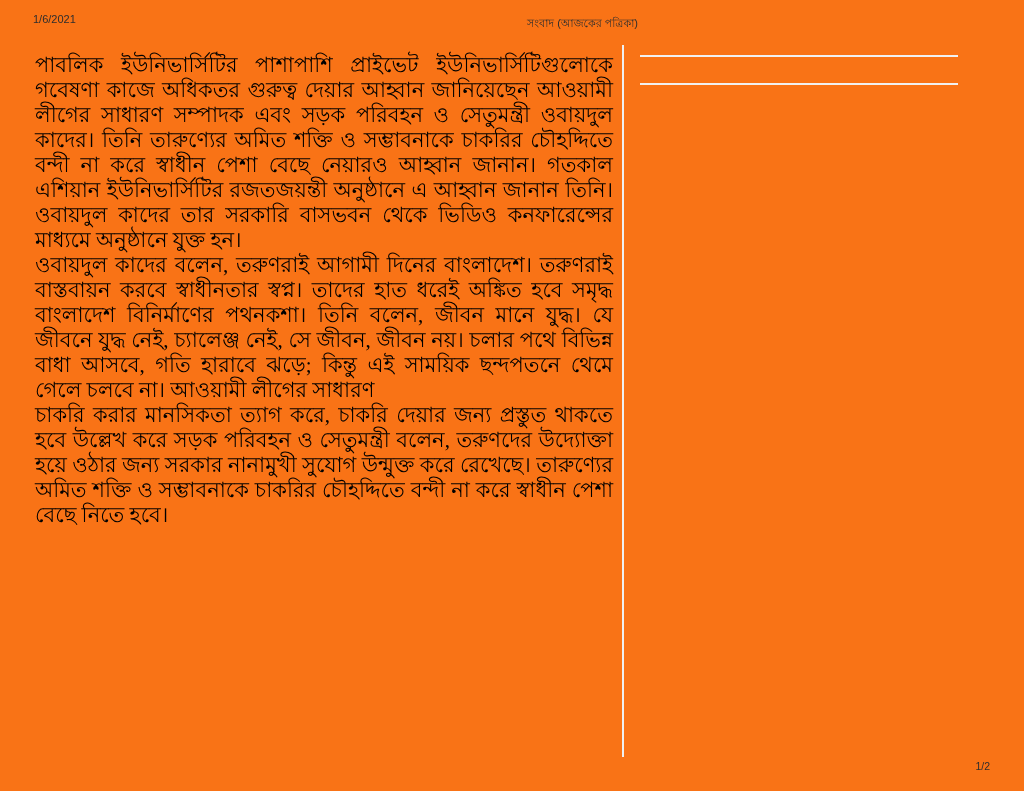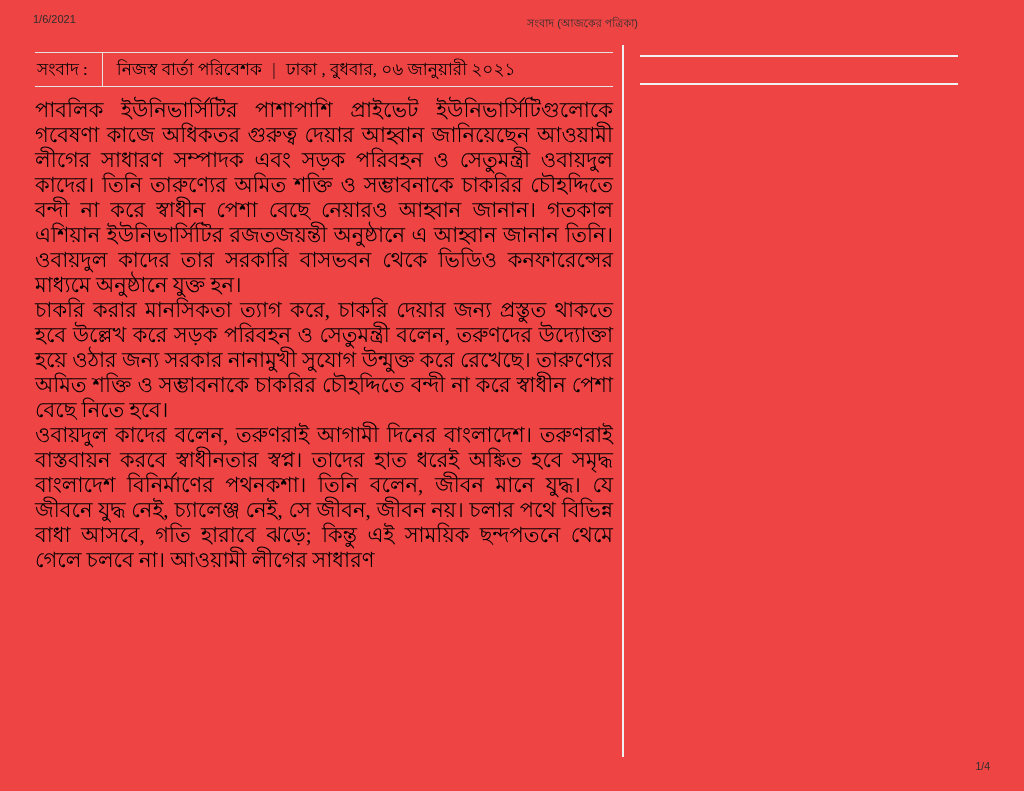--- a/index.html
+++ b/index.html
@@ -1,19 +1,19 @@
 <!DOCTYPE html>
 <html><head>
 <meta charset="utf-8">
 <style>
   html,body{margin:0;padding:0;background:#ffffff;}
   .page{
     position:relative;
     width:1024px;height:791px;
-    background:#ef4444;
+    background:#f97316;
     overflow:hidden;
     font-family:"Liberation Sans", sans-serif;
     color:#000000;
   }
   
   .hdr-date{
     position:absolute;left:33px;top:13px;
     font-size:11px;color:#2e2e2e;
   }
   .hdr-title{
@@ -80,37 +80,29 @@
 
 <div class="page">
 
   <div class="hdr-date">1/6/2021</div>
 
   <div class="hdr-title">সংবাদ (আজকের পত্রিকা)</div>
 
   <main class="article">
 
 
-    <div class="byline">
-      <span class="byline-label">সংবাদ :</span>
-      <span class="byline-rest">
-        <span>নিজস্ব বার্তা পরিবেশক</span>
-        <span class="pipe">|</span>
-        <span>ঢাকা , বুধবার, ০৬ জানুয়ারী ২০২১</span>
-      </span>
-    </div>
 
     <div class="body-text">
       <p>পাবলিক ইউনিভার্সিটির পাশাপাশি প্রাইভেট ইউনিভার্সিটিগুলোকে গবেষণা কাজে অধিকতর গুরুত্ব দেয়ার আহ্বান জানিয়েছেন আওয়ামী লীগের সাধারণ সম্পাদক এবং সড়ক পরিবহন ও সেতুমন্ত্রী ওবায়দুল কাদের। তিনি তারুণ্যের অমিত শক্তি ও সম্ভাবনাকে চাকরির চৌহদ্দিতে বন্দী না করে স্বাধীন পেশা বেছে নেয়ারও আহ্বান জানান। গতকাল এশিয়ান ইউনিভার্সিটির রজতজয়ন্তী অনুষ্ঠানে এ আহ্বান জানান তিনি। ওবায়দুল কাদের তার সরকারি বাসভবন থেকে ভিডিও কনফারেন্সের মাধ্যমে অনুষ্ঠানে যুক্ত হন।</p>
+      <p>ওবায়দুল কাদের বলেন, তরুণরাই আগামী দিনের বাংলাদেশ। তরুণরাই বাস্তবায়ন করবে স্বাধীনতার স্বপ্ন। তাদের হাত ধরেই অঙ্কিত হবে সমৃদ্ধ বাংলাদেশ বিনির্মাণের পথনকশা। তিনি বলেন, জীবন মানে যুদ্ধ। যে জীবনে যুদ্ধ নেই, চ্যালেঞ্জ নেই, সে জীবন, জীবন নয়। চলার পথে বিভিন্ন বাধা আসবে, গতি হারাবে ঝড়ে; কিন্তু এই সাময়িক ছন্দপতনে থেমে গেলে চলবে না। আওয়ামী লীগের সাধারণ</p>
       <p>চাকরি করার মানসিকতা ত্যাগ করে, চাকরি দেয়ার জন্য প্রস্তুত থাকতে হবে উল্লেখ করে সড়ক পরিবহন ও সেতুমন্ত্রী বলেন, তরুণদের উদ্যোক্তা হয়ে ওঠার জন্য সরকার নানামুখী সুযোগ উন্মুক্ত করে রেখেছে। তারুণ্যের অমিত শক্তি ও সম্ভাবনাকে চাকরির চৌহদ্দিতে বন্দী না করে স্বাধীন পেশা বেছে নিতে হবে।</p>
-      <p>ওবায়দুল কাদের বলেন, তরুণরাই আগামী দিনের বাংলাদেশ। তরুণরাই বাস্তবায়ন করবে স্বাধীনতার স্বপ্ন। তাদের হাত ধরেই অঙ্কিত হবে সমৃদ্ধ বাংলাদেশ বিনির্মাণের পথনকশা। তিনি বলেন, জীবন মানে যুদ্ধ। যে জীবনে যুদ্ধ নেই, চ্যালেঞ্জ নেই, সে জীবন, জীবন নয়। চলার পথে বিভিন্ন বাধা আসবে, গতি হারাবে ঝড়ে; কিন্তু এই সাময়িক ছন্দপতনে থেমে গেলে চলবে না। আওয়ামী লীগের সাধারণ</p>
     </div>
 
   </main>
 
   <div class="vline"></div>
   <div class="hline hline1"></div>
   <div class="hline hline2"></div>
 
 
-  <div class="ftr-page">1/4</div>
+  <div class="ftr-page">1/2</div>
 
 </div>
 
 </body></html>

